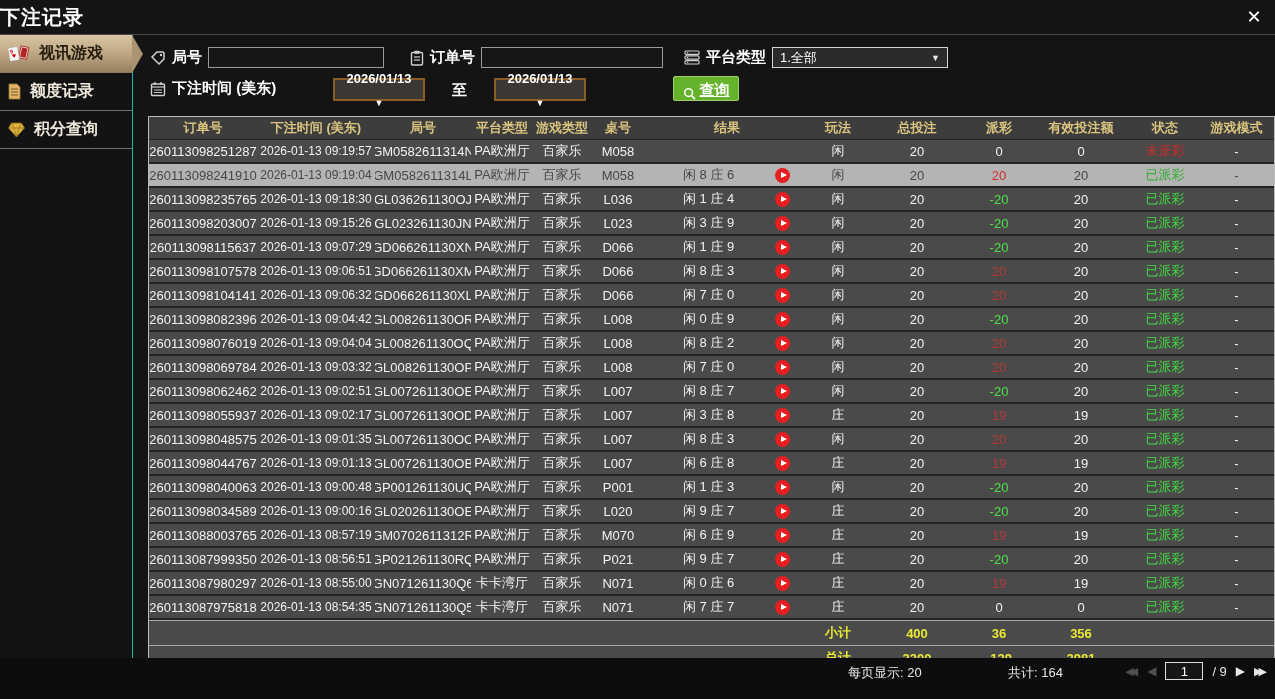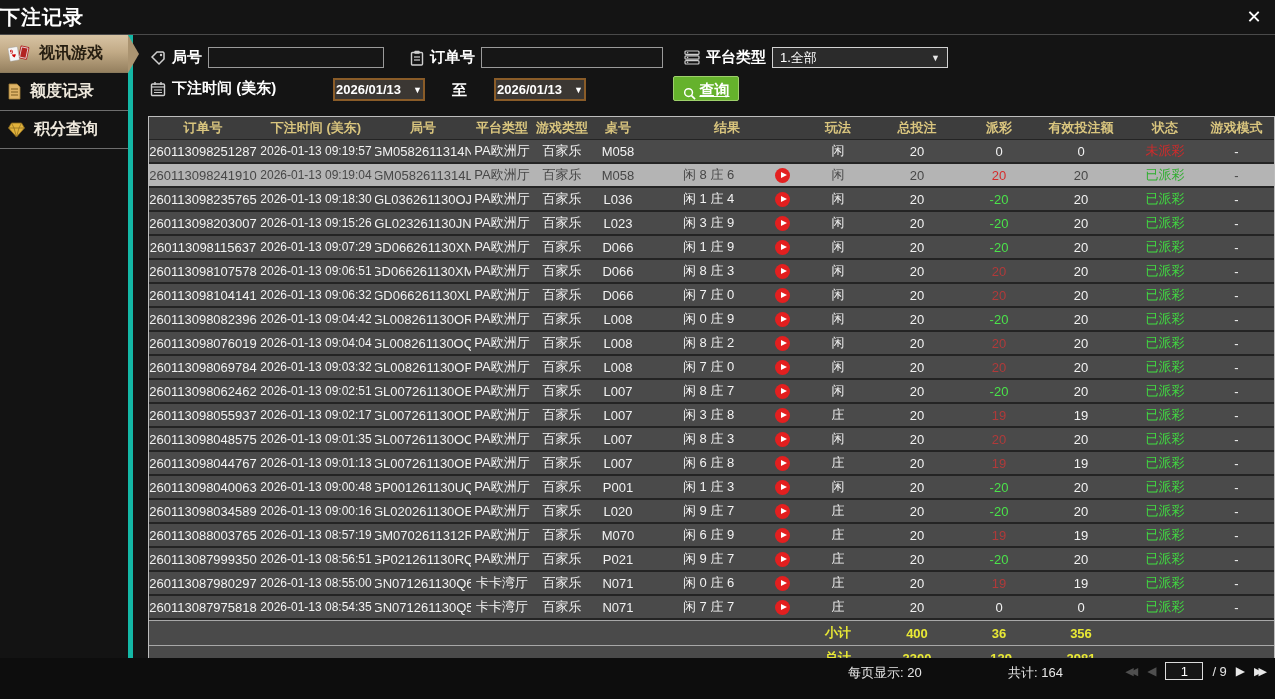--- a/index.html
+++ b/index.html
@@ -17,21 +17,21 @@
     display:flex; align-items:center;
   }
   .titlebar .title { font-size:20px; font-weight:bold; letter-spacing:1px; }
   .close-btn {
     position:absolute; right:10px; top:6px; width:22px; height:22px;
     color:#fff; font-size:18px; line-height:22px; text-align:center; cursor:pointer;
   }
   
   .sidebar {
     position:absolute; left:0; top:35px; bottom:0; width:133px;
-    background:#131313; border-right:5px solid #14b8a6;
+    background:#131313; border-right:1px solid #14b8a6;
   }
   .side-item {
     position:relative; height:38px; display:flex; align-items:center; gap:8px;
     padding-left:7px; font-size:16px; font-weight:bold; color:#efe9dd;
     border-bottom:1px solid #6e6e6e; cursor:pointer;
   }
   .side-item.selected {
     background:linear-gradient(180deg,#d8c4a4 0%,#c2ab87 45%,#95805f 100%);
     color:#251d10; border-bottom:1px solid #8a7a5c;
   }
@@ -49,21 +49,21 @@
   }
   .dropdown {
     width:176px; height:21px; background:#2b2b2b; border:1px solid #d2d2d2;
     display:flex; align-items:center; justify-content:space-between;
     font-size:13px; padding:0 7px; cursor:pointer;
   }
   .dropdown .arrow { font-size:9px; color:#e8e8e8; }
   .datebox {
     width:92px; height:23px; background:#3b3733; border:2px solid #8a5c28;
     display:flex; align-items:center; justify-content:center; gap:12px;
-    font-size:13px; font-weight:bold; cursor:pointer;
+    font-size:13px; font-weight:bold; cursor:pointer;flex-direction:column;
   }
   .datebox .arrow { font-size:9px; }
   .query-btn {
     position:absolute; left:673px; top:76px; width:66px; height:25px;
     background:#65b22c; border:1px solid #9ed06b; border-radius:2px;
     display:flex; align-items:flex-end; justify-content:center; gap:4px;
     font-size:15px; font-weight:bold; color:#fff; cursor:pointer;text-decoration:underline;
   }
   
   .table {

